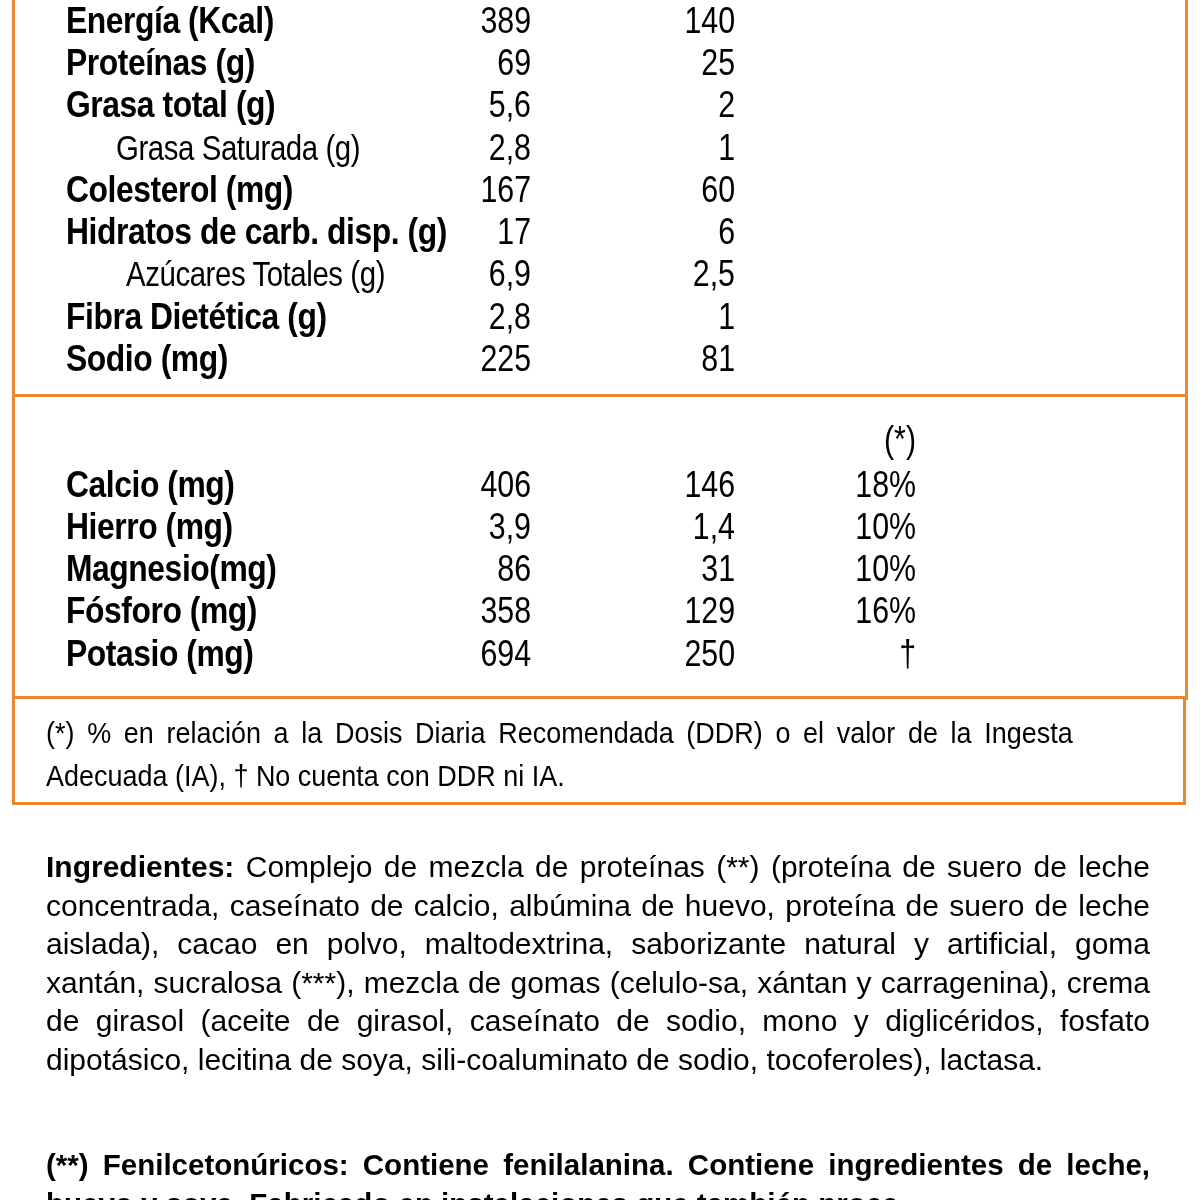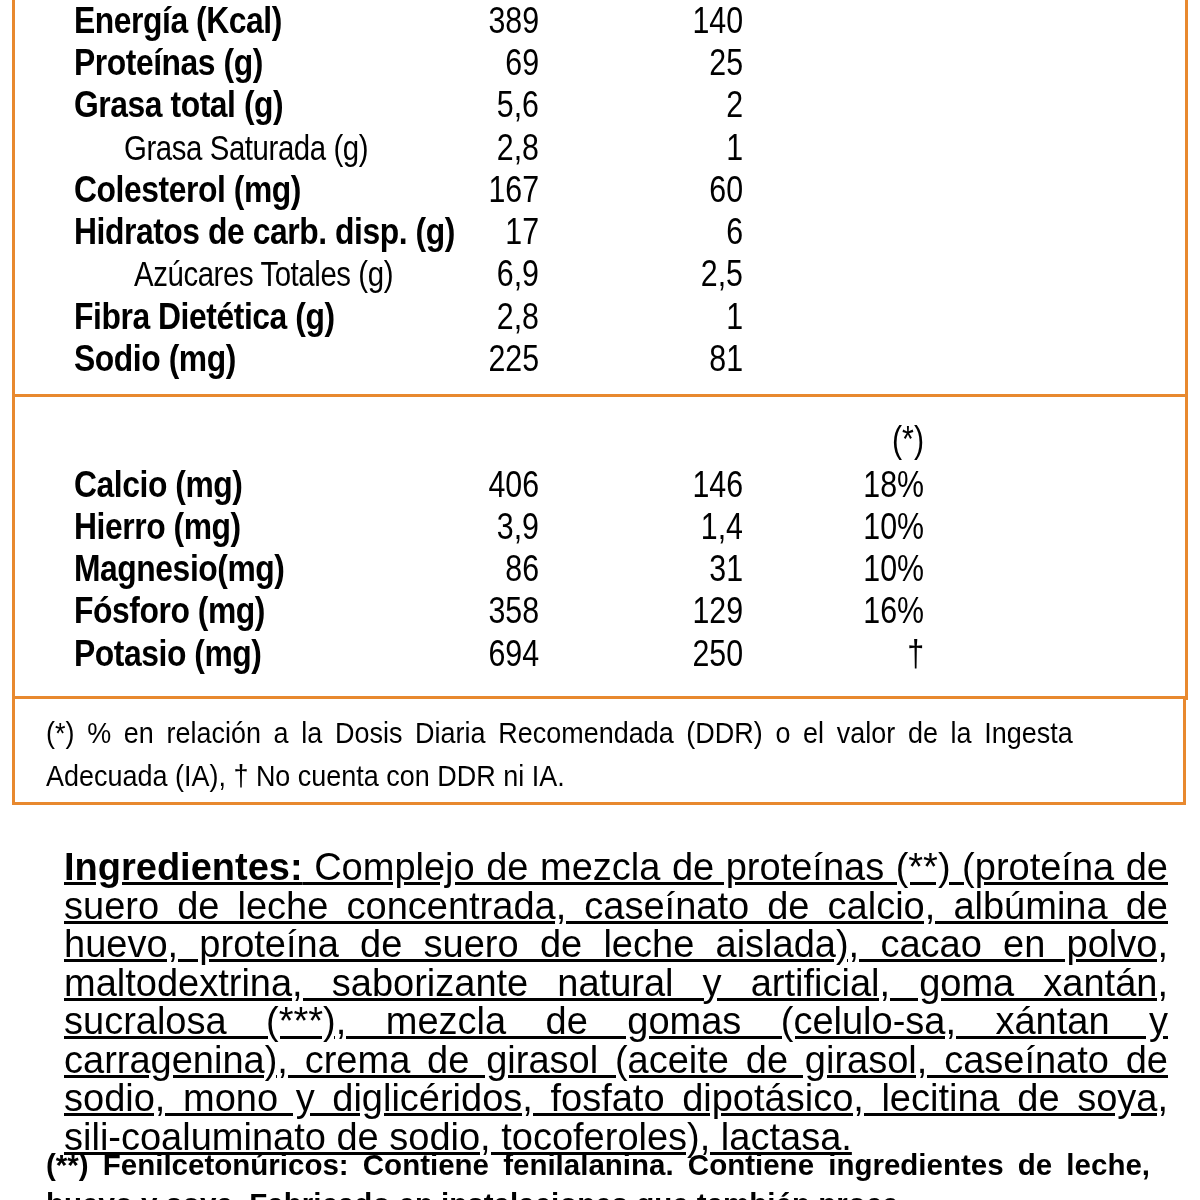--- a/index.html
+++ b/index.html
@@ -12,21 +12,21 @@
   
   #vline-left-top { left: 12px; top: 0; width: 3px; height: 700px; }
   #vline-right-top { left: 1185px; top: 0; width: 3px; height: 700px; }
   #hline-1 { left: 12px; top: 394px; width: 1176px; height: 3px; }
   #hline-2 { left: 12px; top: 696px; width: 1176px; height: 3px; }
   #vline-left-note { left: 12px; top: 696px; width: 3px; height: 109px; }
   #vline-right-note { left: 1183px; top: 696px; width: 3px; height: 109px; }
   #hline-3 { left: 12px; top: 802px; width: 1174px; height: 3px; }
 
   .row {
-    position: absolute; left: 16px; width: 972px; height: 42px;
+    position: absolute; left: 8px; width: 972px; height: 42px;
     font-family: "DejaVu Sans", sans-serif;
   }
   .row .label {
     position: absolute; left: 58px; top: 0;
     font-family: "Liberation Sans", sans-serif; font-weight: bold;
     font-size: 37px; line-height: 42px; letter-spacing: -0.5px;
     transform: scaleX(0.86); transform-origin: left center; white-space: nowrap;
   }
   .row .label.sub {
     left: 108px; font-weight: normal; font-size: 35px; transform: scaleX(0.84);
@@ -40,24 +40,23 @@
   .row .v100 { right: 449px; width: 160px; }
   .row .vpor { right: 245px; width: 160px; }
   .row .vpct { right: 64px; width: 160px; }
 
   #footnote {
     position: absolute; left: 46px; top: 712px; width: 1104px;
     font-family: "Liberation Sans", sans-serif; font-size: 29px; line-height: 43px;
     text-align: justify; transform: scaleX(0.93); transform-origin: left top;
   }
   #ingredients {
-    position: absolute; left: 64px; top: 848px; width: 1104px;
-    font-family: "Liberation Sans", sans-serif; font-size: 38px; line-height: 38.5px;
+    position: absolute; left: 46px; top: 848px; width: 1104px;
+    font-family: "Liberation Sans", sans-serif; font-size: 30px; line-height: 38.5px;
     text-align: justify;
-    text-decoration: underline;
   }
   #ingredients b { font-weight: bold; }
   #allergen {
     position: absolute; left: 46px; top: 1146px; width: 1104px;
     font-family: "Liberation Sans", sans-serif; font-weight: bold;
     font-size: 29.5px; line-height: 38.5px; text-align: justify;
   }
 </style>
 </head>
 <body>

